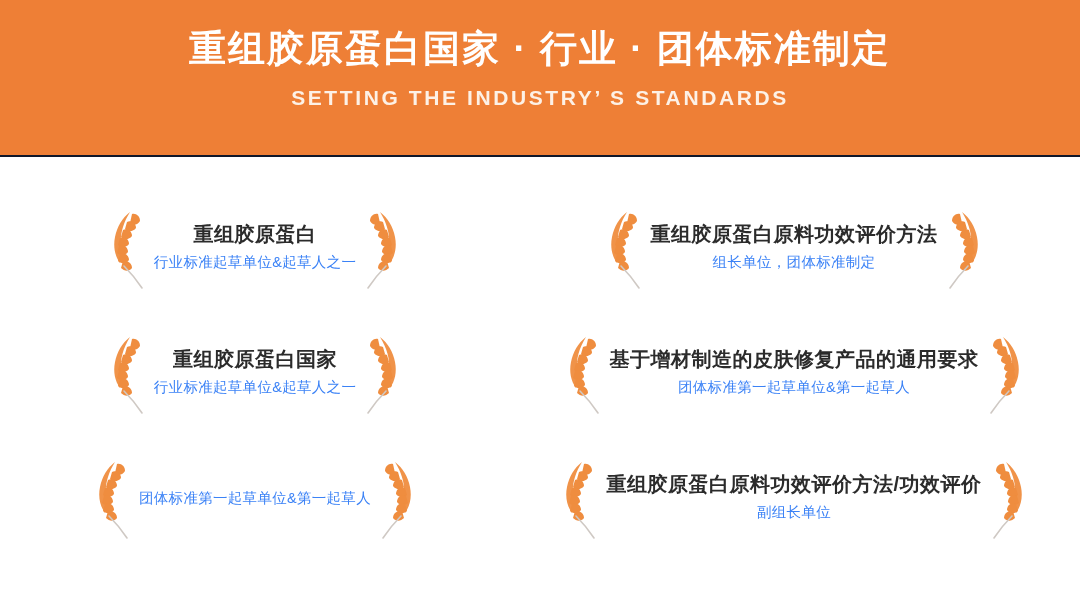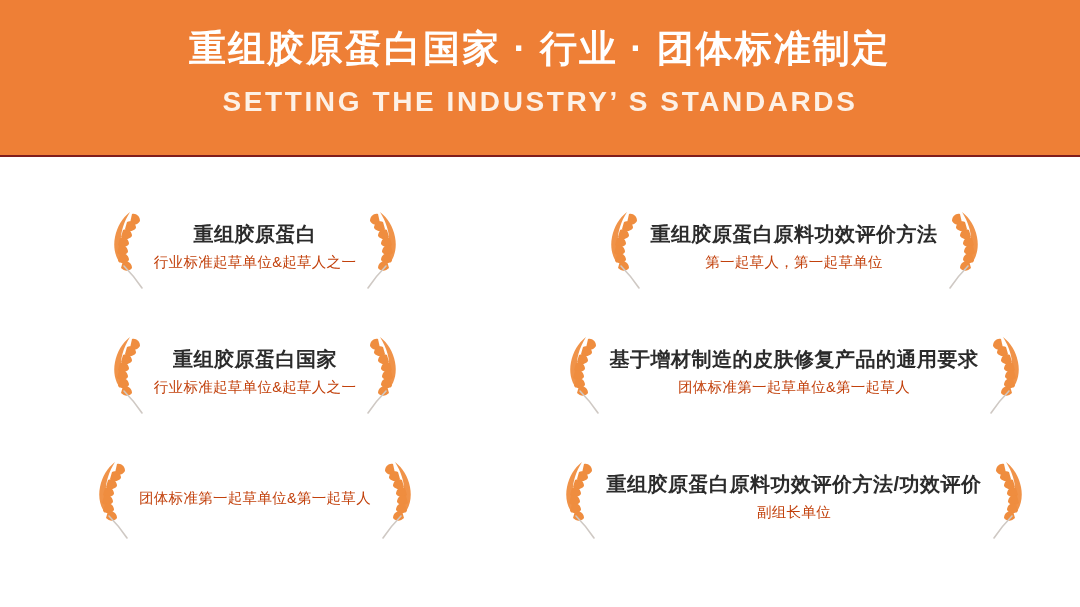--- a/index.html
+++ b/index.html
@@ -27,35 +27,35 @@
     top: 0;
     width: 1080px;
     height: 157px;
     background: #ee7f36;
     box-sizing: border-box;
     display: flex;
     flex-direction: column;
     align-items: center;
     justify-content: flex-start;
     padding-top: 26px;
-    border-bottom: 2px solid #7f1d1d;
+    border-bottom: 2px solid #0f172a;
   }
   .header-title {
     color: #ffffff;
     font-size: 37px;
     font-weight: 700;
     letter-spacing: 2px;
     line-height: 1.25;
     white-space: nowrap;
     text-align: center;
   }
   .header-subtitle {
     margin-top: 14px;
     color: #fdf1e6;
-    font-size: 28px;
+    font-size: 21px;
     font-weight: 600;
     letter-spacing: 2.6px;
     white-space: nowrap;
     text-align: center;
   }
 
   
   .content {
     position: absolute;
     left: 0;
@@ -100,21 +100,21 @@
     color: #2b2b2b;
     font-size: 20px;
     font-weight: 700;
     line-height: 1.35;
     white-space: nowrap;
     text-align: center;
     letter-spacing: 0.5px;
   }
   .award-sub {
     margin-top: 5px;
-    color: #c2410c;
+    color: #3b82f6;
     font-size: 14.5px;
     font-weight: 400;
     line-height: 1.35;
     white-space: nowrap;
     text-align: center;
     letter-spacing: 0.3px;
   }
 </style>
 </head>
 <body>
@@ -170,21 +170,21 @@
           <path d="M21 26 C25 24 30 27 30 32 C27 36 22 36 19 33 Z"></path>
           <path d="M18 34 C22 32 27 35 27 40 C24 44 19 44 16 41 Z"></path>
           <path d="M17 42 C21 40 26 43 26 48 C23 52 18 52 15 49 Z"></path>
           <path d="M18 50 C22 48 27 51 27 56 C24 60 19 60 16 57 Z"></path>
           <path d="M21 57 C25 56 30 59 30 64 C27 68 22 67 19 64 Z"></path>
         </g>
         <path d="M22 62 C28 68 34 75 40 84" stroke="#cfc9c4" stroke-width="1.6" fill="none" stroke-linecap="round"></path>
       </svg>
       <div class="award-text">
         <div class="award-title">重组胶原蛋白原料功效评价方法</div>
-        <div class="award-sub">第一起草人，第一起草单位</div>
+        <div class="award-sub">组长单位，团体标准制定</div>
       </div>
       <svg class="wheat right" viewBox="0 0 46 86">
         <g fill="#ef8d3f">
           <path d="M28 8 C20 14 15 23 13 33 C11 43 13 52 18 59 C20 54 20 47 19 40 C18 31 21 19 28 8 Z" opacity="0.95"></path>
           <path d="M30 10 C34 9 38 12 38 17 C36 21 31 22 28 19 Z"></path>
           <path d="M25 18 C29 16 34 19 34 24 C31 28 26 28 23 25 Z"></path>
           <path d="M21 26 C25 24 30 27 30 32 C27 36 22 36 19 33 Z"></path>
           <path d="M18 34 C22 32 27 35 27 40 C24 44 19 44 16 41 Z"></path>
           <path d="M17 42 C21 40 26 43 26 48 C23 52 18 52 15 49 Z"></path>
           <path d="M18 50 C22 48 27 51 27 56 C24 60 19 60 16 57 Z"></path>

